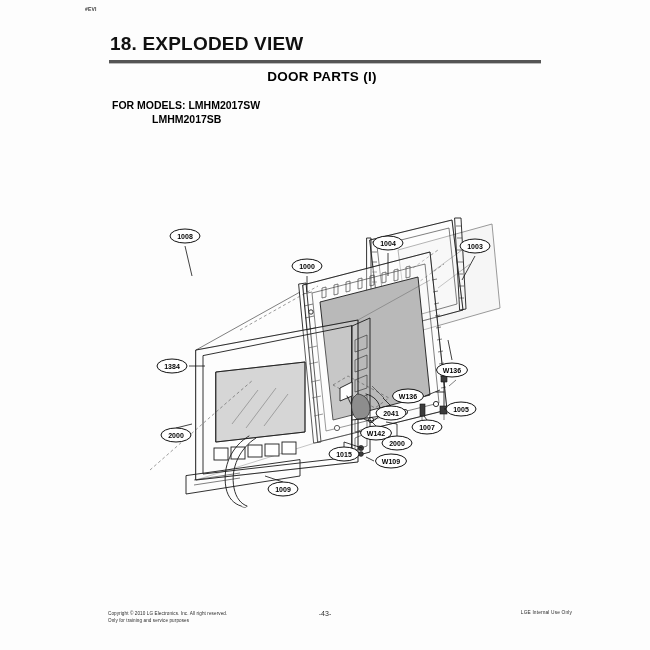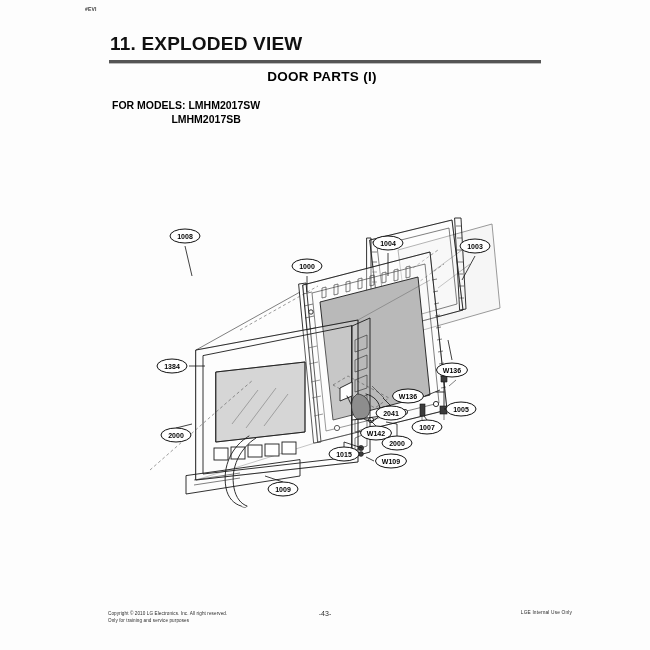--- a/index.html
+++ b/index.html
@@ -67,21 +67,20 @@
     font-weight: bold;
     letter-spacing: 0.3px;
   }
   .models {
     position: absolute;
     left: 112px;
     top: 98px;
     font-size: 10.5px;
     font-weight: bold;
     line-height: 14px;
-    text-align: center;
   }
   .models .model-lead { display: inline; }
   .models .model-two {
     display: block;
     margin-left: 40px;
   }
   
   .diagram-wrap {
     position: absolute;
     left: 0;
@@ -145,21 +144,21 @@
     letter-spacing: 0.15px;
   }
 </style>
 </head>
 <body>
 
 <div class="page">
 
   <div class="corner-mark">#EVI</div>
 
-  <div class="section-title">11. EXPLODED VIEW</div>
+  <div class="section-title">18. EXPLODED VIEW</div>
   <div class="title-rule"></div>
 
   <div class="subtitle">DOOR PARTS (I)</div>
 
   <div class="models">
     <span class="model-lead">FOR MODELS:</span>
     <span>LMHM2017SW</span>
     <span class="model-two">LMHM2017SB</span>
   </div>
 

